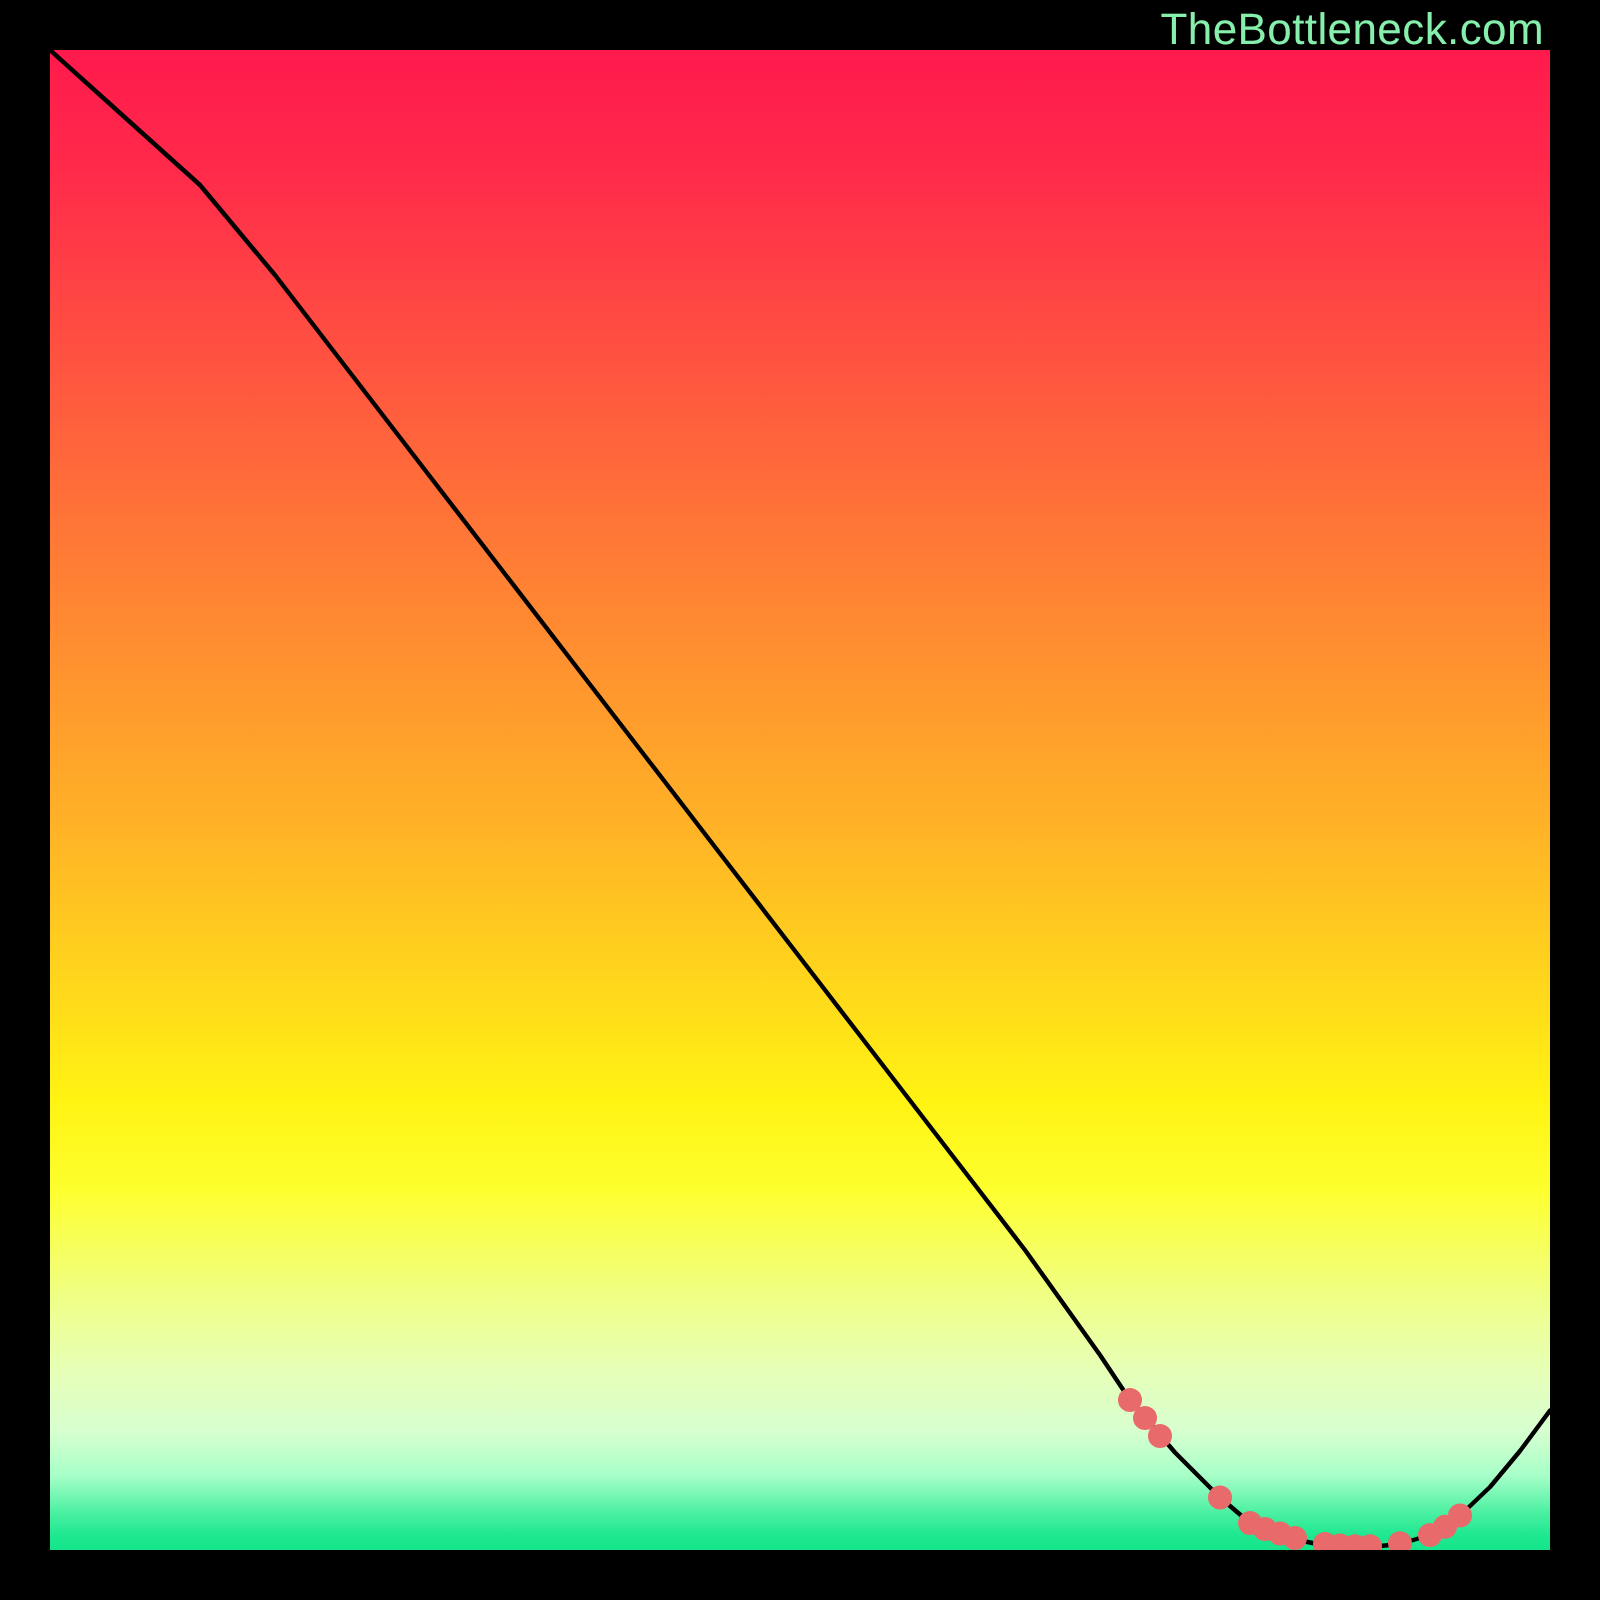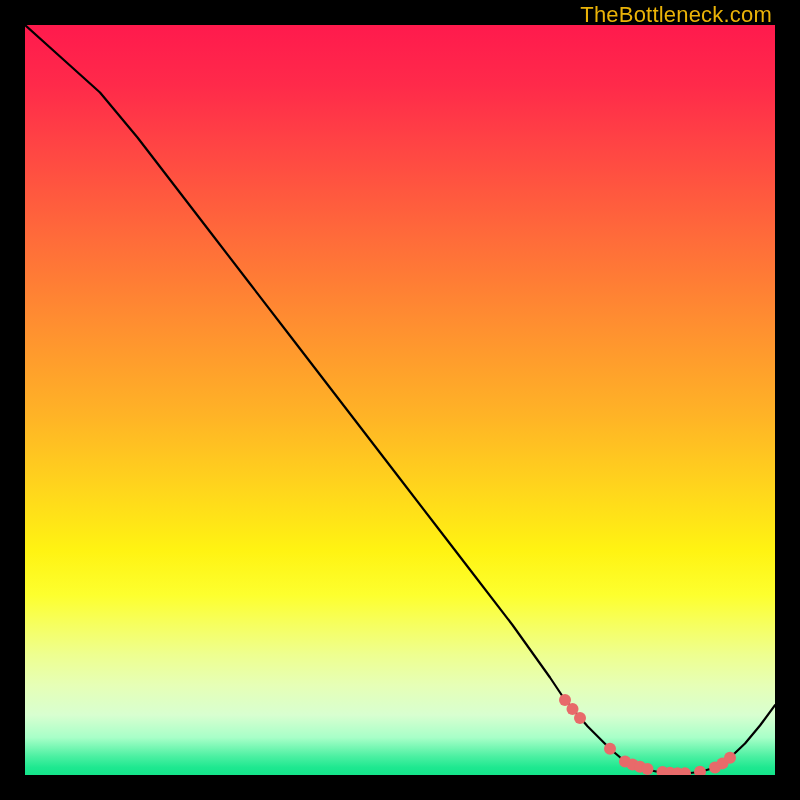--- a/index.html
+++ b/index.html
@@ -41,21 +41,21 @@
   .svg-layer {
     position: absolute;
     inset: 0;
   }
   .watermark {
     position: absolute;
     top: 2px;
     right: 28px;
     font-family: Arial, Helvetica, sans-serif;
     font-size: 22px;
-    color: #eab308;
+    color: #86efac;
     letter-spacing: 0.2px;
   }
 </style>
 </head>
 <body>
 
 <div class="frame">
   <div class="plot">
     <div class="gradient"></div>
     <svg id="svg" class="svg-layer" width="750" height="750" viewBox="0 0 750 750">

